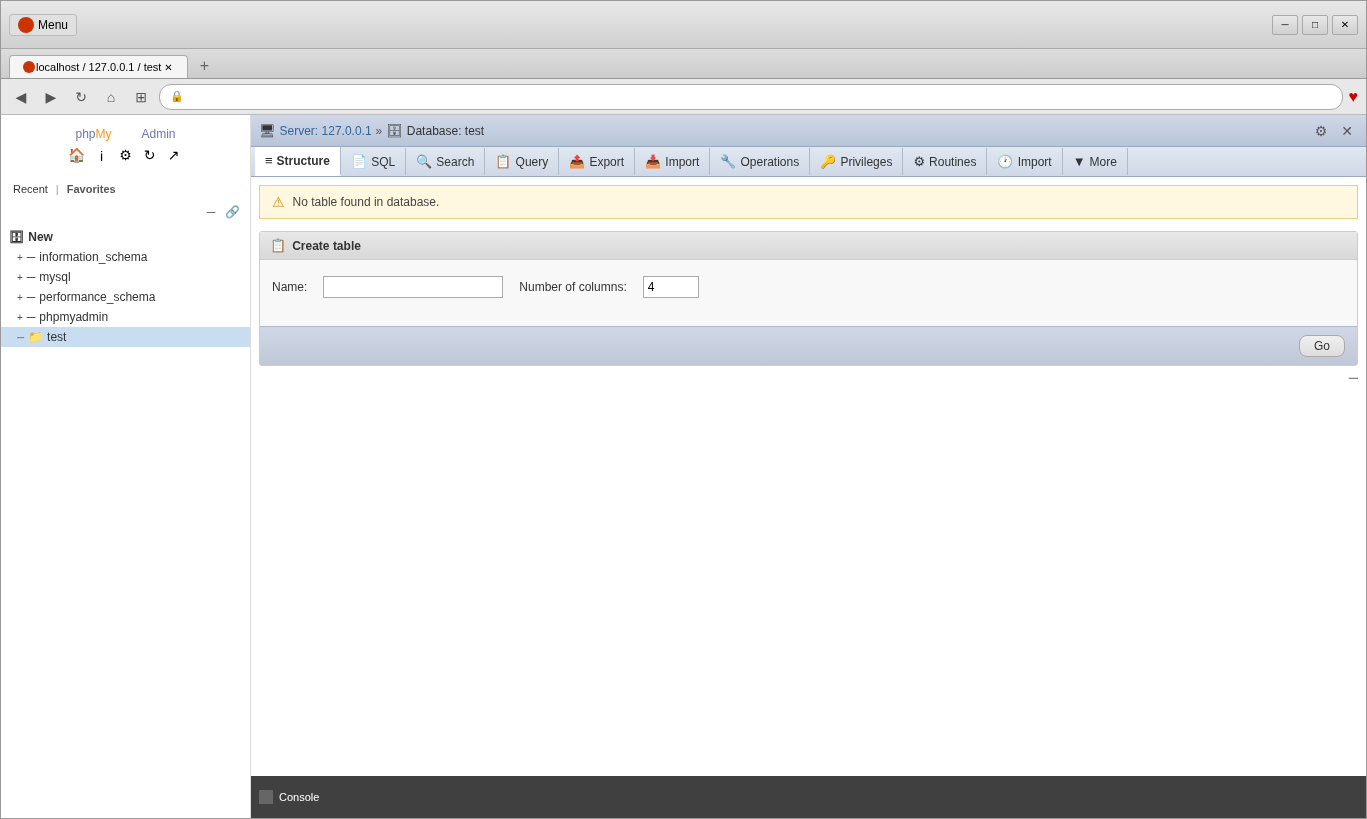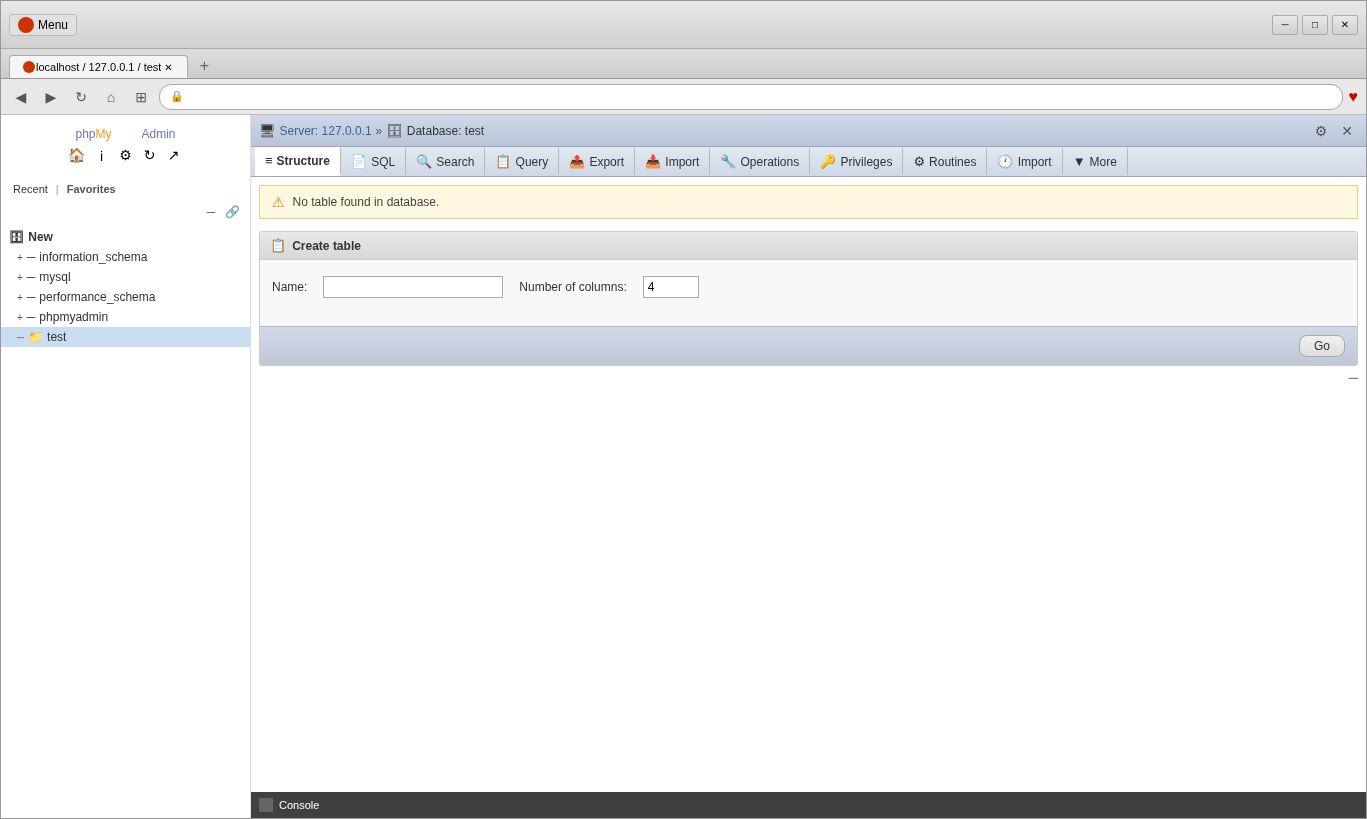--- a/index.html
+++ b/index.html
@@ -450,21 +450,21 @@
       border: 1px solid #aaa;
       border-radius: 8px;
       cursor: pointer;
       font-size: 12px;
       color: #333;
     }
 
     
     .console-bar {
       background: #404040;
-      height: 26px;
+      height: 42px;
       display: flex;
       align-items: center;
       padding: 0 8px;
       color: white;
       font-size: 11px;
       cursor: pointer;
     }
 
     .console-icon {
       width: 14px;

